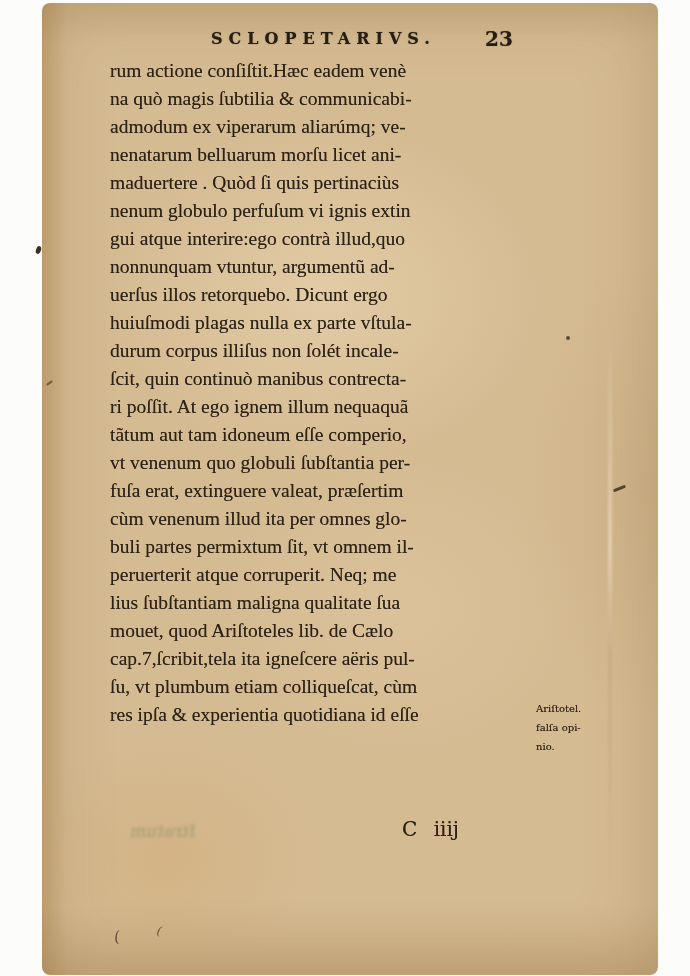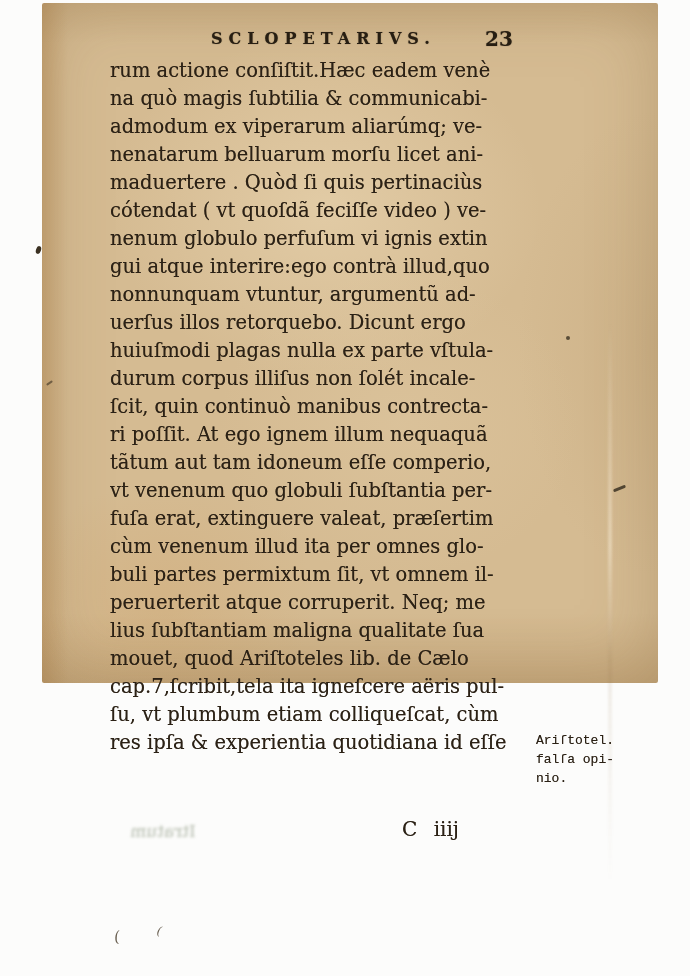--- a/index.html
+++ b/index.html
@@ -5,32 +5,32 @@
   html,body{margin:0;padding:0;}
   body{
     width:690px;height:976px;overflow:hidden;
     background:#fbfbfa;
     font-family:"DejaVu Serif","Liberation Serif",serif;
   }
   .scan{position:relative;width:690px;height:976px;background:#fcfcfb;overflow:hidden;}
 
   
   .page{
-    position:absolute;left:42px;top:3px;width:616px;height:680px;
+    position:absolute;left:42px;top:3px;width:616px;height:972px;
     background:
       radial-gradient(ellipse 300px 240px at 46% 30%, rgba(238,219,184,.50), rgba(238,219,184,0) 72%),
       radial-gradient(ellipse 260px 220px at 58% 62%, rgba(228,206,168,.35), rgba(228,206,168,0) 70%),
       radial-gradient(ellipse 200px 160px at 20% 88%, rgba(207,165,110,.35), rgba(207,165,110,0) 75%),
       radial-gradient(ellipse 180px 300px at 100% 50%, rgba(186,156,112,.28), rgba(186,156,112,0) 78%),
       linear-gradient(90deg, rgba(176,128,70,.34), rgba(176,128,70,0) 26px),
       linear-gradient(0deg, rgba(164,126,76,.25), rgba(164,126,76,0) 70px),
       linear-gradient(180deg, rgba(170,136,88,.18), rgba(170,136,88,0) 40px),
       #d5bb92;
     box-shadow: inset 0 0 70px rgba(118,86,44,.28);
-    border-radius:2px;
+    border-radius:8px;
     color:#2b2115;
   }
   
   .crease{
     position:absolute;left:566px;top:320px;width:4px;height:560px;
     background:linear-gradient(180deg, rgba(255,255,255,.0), rgba(250,240,220,.45) 40%, rgba(150,120,80,.12) 60%, rgba(255,255,255,0));
     filter:blur(1px);
   }
 
   .running-title{
@@ -47,30 +47,29 @@
 
   .body-text{
     position:absolute;left:68px;top:54px;width:424px;height:762px;
     font-size:19.5px;line-height:28px;
     color:#2b2115;
     text-shadow:0 0 .6px rgba(43,33,21,.55);
     overflow:hidden;
   }
   .line{
     height:28px;white-space:nowrap;
-    text-align:justify;text-align-last:justify;
+    text-align:justify;text-align-last:justify;font-family:Liberation Serif, serif;
     -moz-text-align-last:justify;
   }
   .line::after{content:"";display:inline-block;width:100%;}
 
   .margin-note{
-    position:absolute;left:494px;top:728px;width:86px;
-    font-size:13px;line-height:19px;color:#2b2115;
+    position:absolute;left:494px;top:696px;width:86px;
+    font-size:10px;line-height:19px;color:#2b2115;
     text-shadow:0 0 .5px rgba(43,33,21,.5);
-    font-family:Liberation Mono, monospace;
   }
 
   .signature{
     position:absolute;left:360px;top:814px;
     font-size:20px;word-spacing:10px;color:#2b2115;
     text-shadow:0 0 .6px rgba(43,33,21,.55);
   }
 
   
   .ghost{
@@ -100,21 +99,20 @@
 
     <div class="running-title">SCLOPETARIVS.</div>
     <div class="page-number">23</div>
 
     <div class="body-text">
         <div class="line">rum actione conſiſtit.Hæc eadem venè</div>
         <div class="line">na quò magis ſubtilia &amp; communicabi-</div>
         <div class="line">admodum ex viperarum aliarúmq; ve-</div>
         <div class="line">nenatarum belluarum morſu licet ani-</div>
         <div class="line">maduertere . Quòd ſi quis pertinaciùs</div>
-        <div class="line">cótendat ( vt quoſdã feciſſe video ) ve-</div>
         <div class="line">nenum globulo perfuſum vi ignis extin</div>
         <div class="line">gui atque interire:ego contrà illud,quo</div>
         <div class="line">nonnunquam vtuntur, argumentũ ad-</div>
         <div class="line">uerſus illos retorquebo. Dicunt ergo</div>
         <div class="line">huiuſmodi plagas nulla ex parte vſtula-</div>
         <div class="line">durum corpus illiſus non ſolét incale-</div>
         <div class="line">ſcit, quin continuò manibus contrecta-</div>
         <div class="line">ri poſſit. At ego ignem illum nequaquã</div>
         <div class="line">tãtum aut tam idoneum eſſe comperio,</div>
         <div class="line">vt venenum quo globuli ſubſtantia per-</div>

